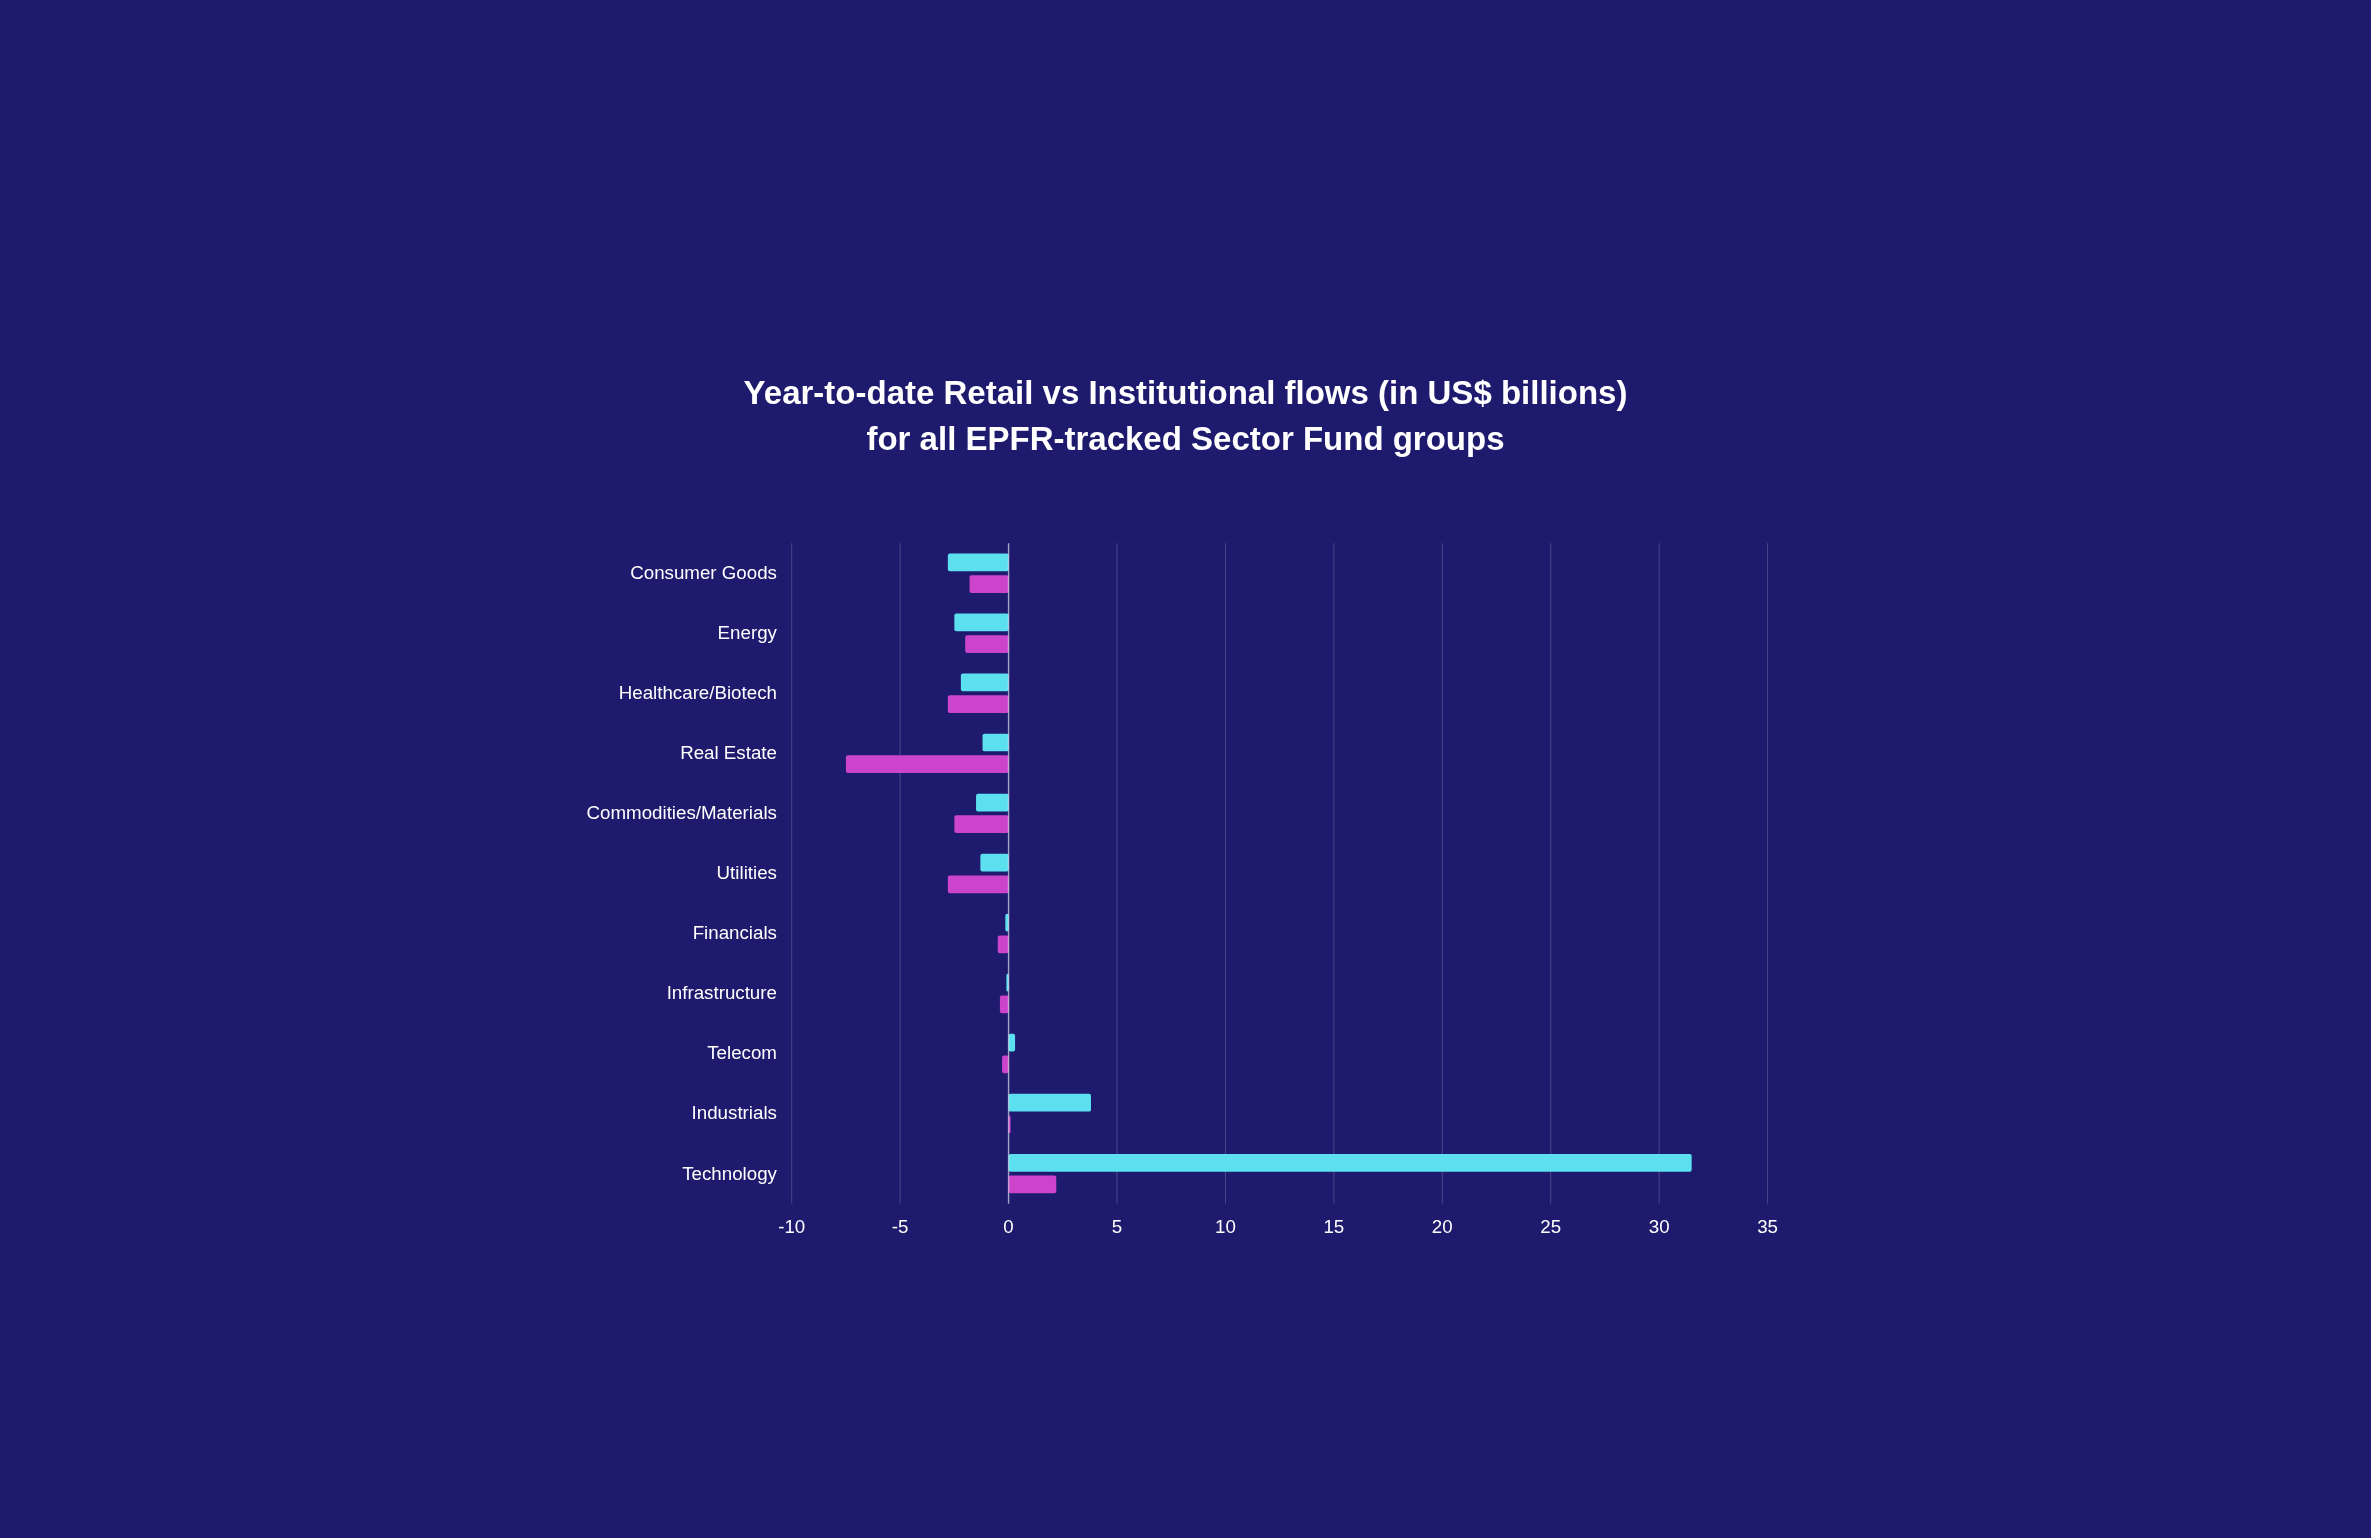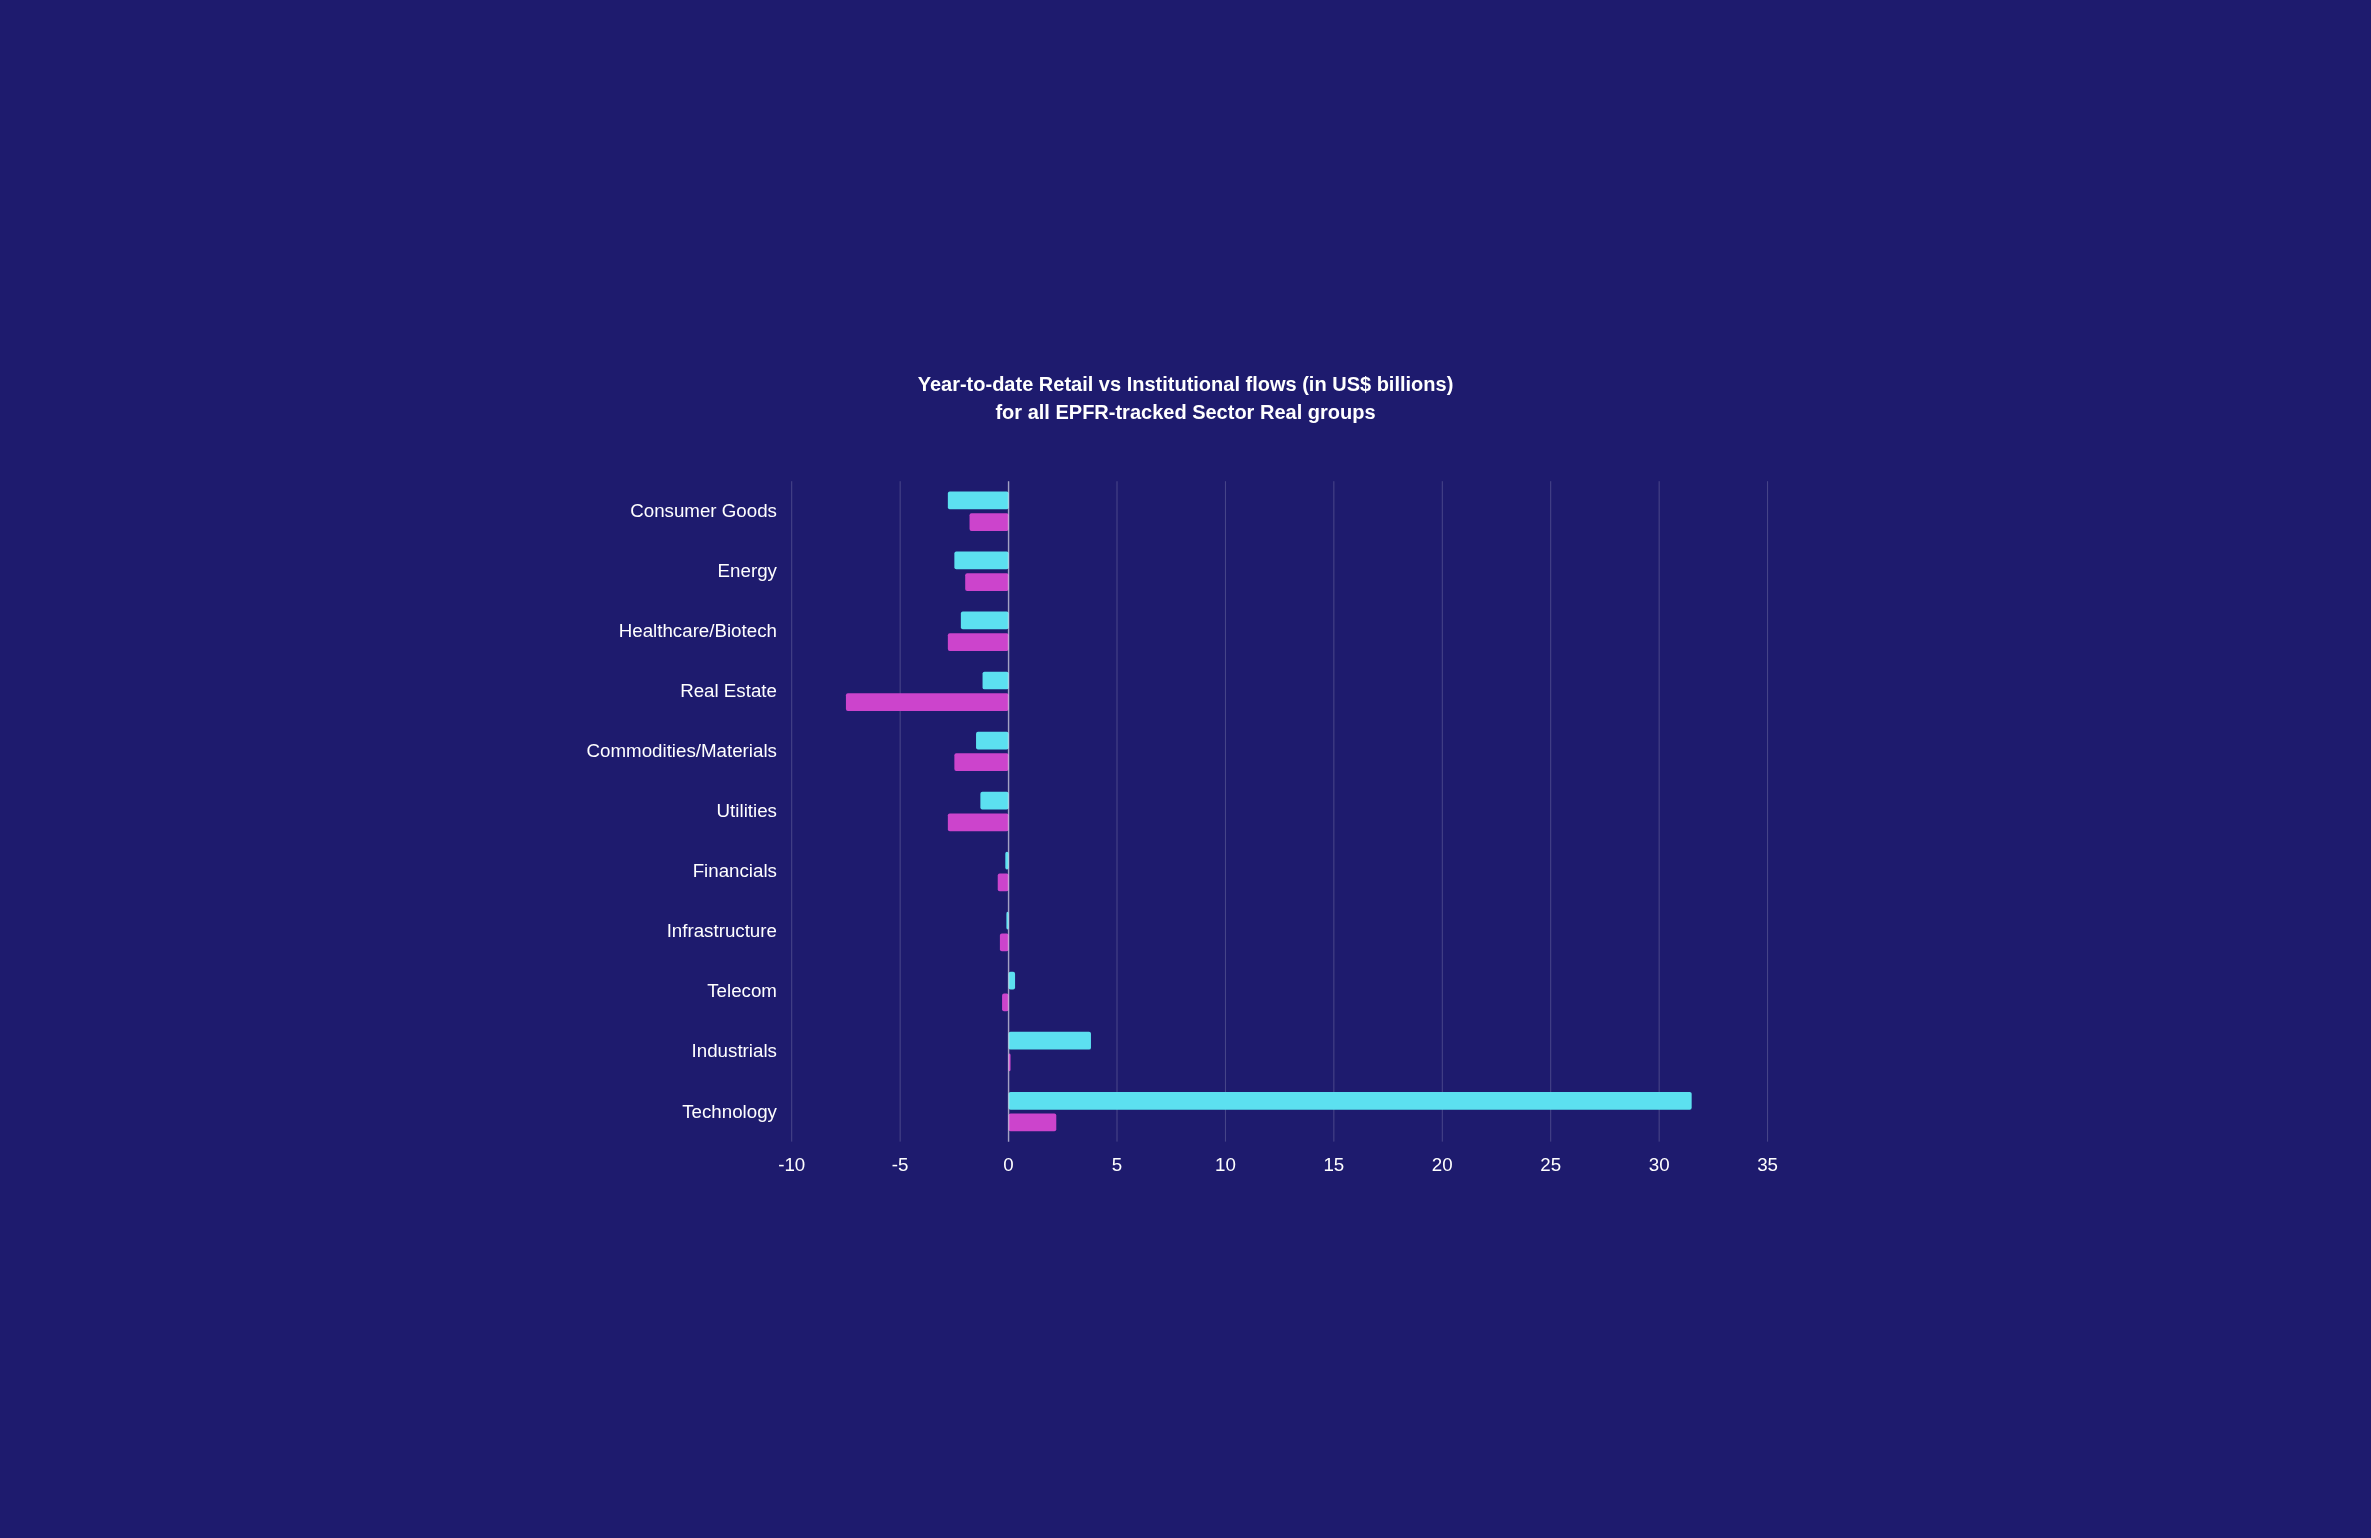--- a/index.html
+++ b/index.html
@@ -14,38 +14,38 @@
     .chart-container {
       background: #1e1b6e;
       width: 1320px;
       height: 857px;
       padding: 29.6px 39px 59px 39px;
       position: relative;
     }
     .chart-title {
       text-align: center;
       color: #ffffff;
-      font-size: 20px;
+      font-size: 33px;
       font-weight: bold;
       line-height: 1.4;
-      margin-bottom: 16px;
+      margin-bottom: 42px;
     }
     
     svg.main-chart {
       width: 100%;
       height: 100%;
     }
   </style>
 </head>
 <body>
 
 <div class="chart-container">
   <div class="chart-title">
     <div>Year-to-date Retail vs Institutional flows (in US$ billions)</div>
-    <div>for all EPFR-tracked Sector Real groups</div>
+    <div>for all EPFR-tracked Sector Fund groups</div>
   </div>
   <svg class="main-chart" id="mainChart" viewBox="0 0 1260 720" preserveAspectRatio="xMidYMid meet">
       <line x1="230" y1="10" x2="230" y2="680" stroke="rgba(255,255,255,0.2)" stroke-width="1"></line>
       <line x1="340" y1="10" x2="340" y2="680" stroke="rgba(255,255,255,0.2)" stroke-width="1"></line>
       <line x1="450" y1="10" x2="450" y2="680" stroke="rgba(255,255,255,0.2)" stroke-width="1"></line>
       <line x1="560" y1="10" x2="560" y2="680" stroke="rgba(255,255,255,0.2)" stroke-width="1"></line>
       <line x1="670" y1="10" x2="670" y2="680" stroke="rgba(255,255,255,0.2)" stroke-width="1"></line>
       <line x1="780" y1="10" x2="780" y2="680" stroke="rgba(255,255,255,0.2)" stroke-width="1"></line>
       <line x1="890" y1="10" x2="890" y2="680" stroke="rgba(255,255,255,0.2)" stroke-width="1"></line>
       <line x1="1000" y1="10" x2="1000" y2="680" stroke="rgba(255,255,255,0.2)" stroke-width="1"></line>

